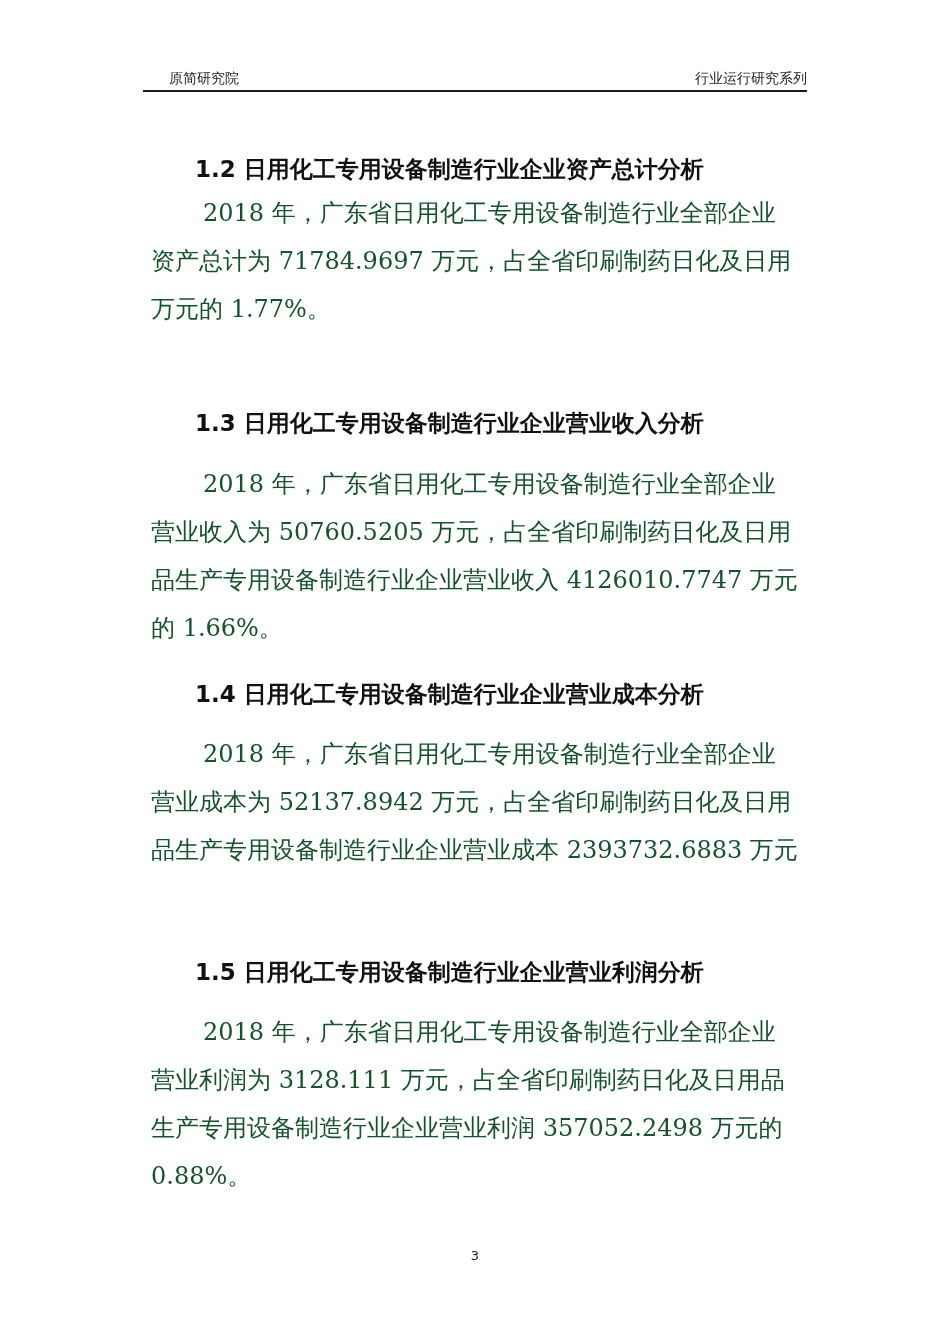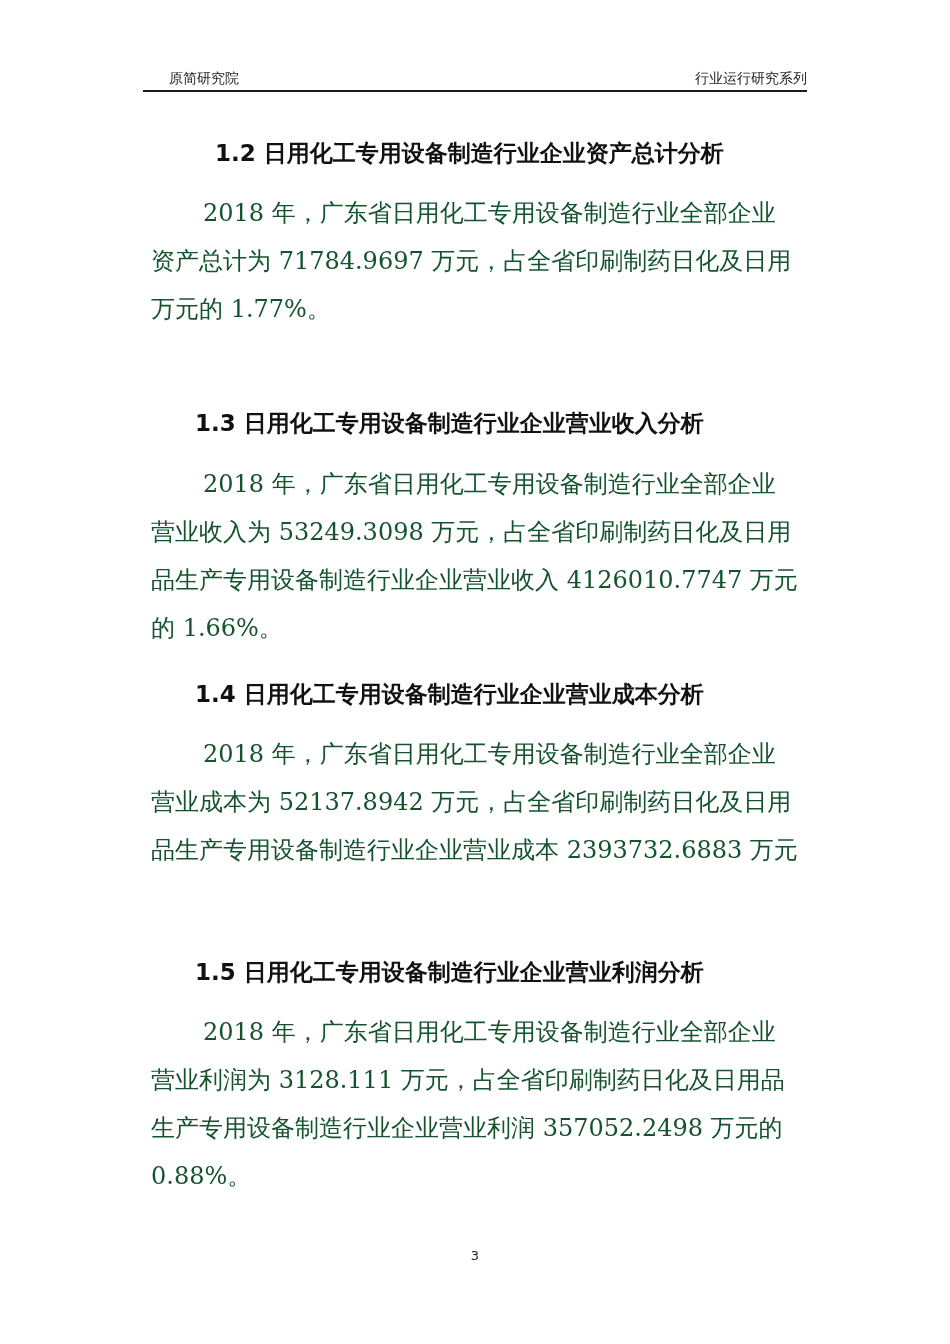--- a/index.html
+++ b/index.html
@@ -76,31 +76,31 @@
     }
   </style>
 </head>
 <body>
 
 <div class="header">
   <span class="left">原简研究院</span>
   <span class="right">行业运行研究系列</span>
 </div>
 
-<div class="heading" style="top:138px;margin-left:20px;">1.2 日用化工专用设备制造行业企业资产总计分析</div>
+<div class="heading" style="top:154px;">1.2 日用化工专用设备制造行业企业资产总计分析</div>
 <div class="para" style="top:189px;">
   <span class="line first">2018 年，广东省日用化工专用设备制造行业全部企业</span>
   <span class="line">资产总计为 71784.9697 万元，占全省印刷制药日化及日用</span>
   <span class="line">万元的 1.77%。</span>
 </div>
 
 <div class="heading" style="top:408px;">1.3 日用化工专用设备制造行业企业营业收入分析</div>
 <div class="para" style="top:460px;">
   <span class="line first">2018 年，广东省日用化工专用设备制造行业全部企业</span>
-  <span class="line">营业收入为 53249.3098 万元，占全省印刷制药日化及日用</span>
+  <span class="line">营业收入为 50760.5205 万元，占全省印刷制药日化及日用</span>
   <span class="line">品生产专用设备制造行业企业营业收入 4126010.7747 万元</span>
   <span class="line">的 1.66%。</span>
 </div>
 
 <div class="heading" style="top:679px;">1.4 日用化工专用设备制造行业企业营业成本分析</div>
 <div class="para" style="top:730px;">
   <span class="line first">2018 年，广东省日用化工专用设备制造行业全部企业</span>
   <span class="line">营业成本为 52137.8942 万元，占全省印刷制药日化及日用</span>
   <span class="line">品生产专用设备制造行业企业营业成本 2393732.6883 万元</span>
 </div>

